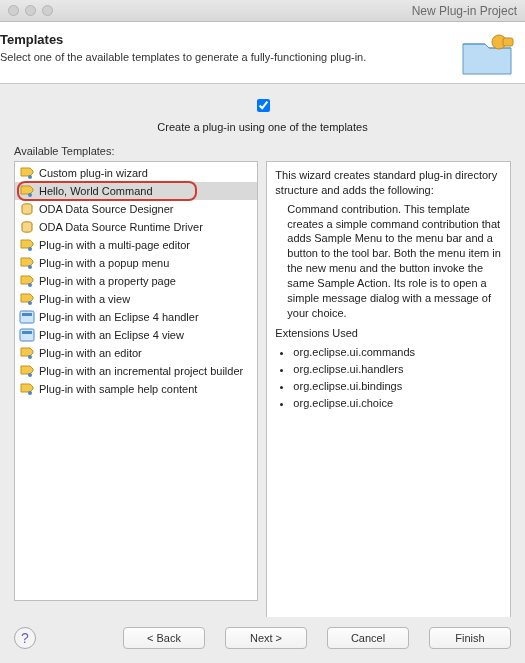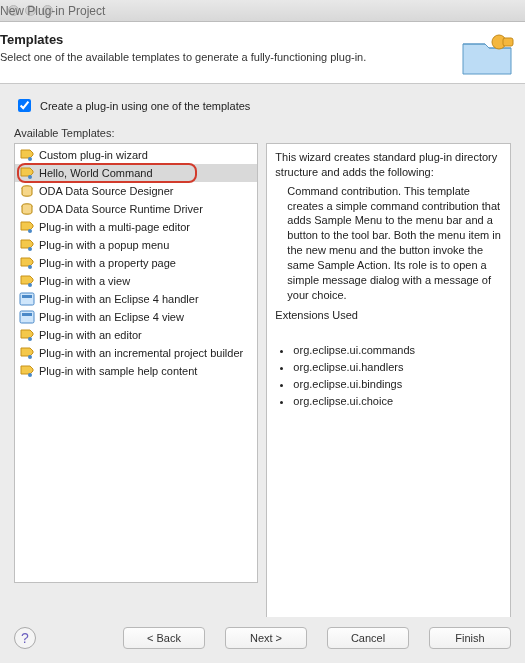--- a/index.html
+++ b/index.html
@@ -18,59 +18,59 @@
     background: linear-gradient(#e8e8e8, #d8d8d8);
     border-bottom: 1px solid #bcbcbc;
     display: flex;
     align-items: center;
     padding: 0 8px;
     position: relative;
   }
   .traffic { display: flex; gap: 6px; }
   .dot { width: 11px; height: 11px; border-radius: 50%; background: #cfcfcf; border: 0.5px solid #b5b5b5; }
   .win-title {
-    position: absolute; left: 0; right: 8px; text-align: left;
+    position: absolute; left: 0; right: 8px; text-align: right;
     font-size: 12px; color: #6a6a6a; pointer-events: none;
   }
   .header {
     background: #fff;
     padding: 10px 0 14px;
     border-bottom: 1px solid #c8c8c8;
     position: relative;
     min-height: 62px;
   }
   .header h1 { margin: 0 0 4px; font-size: 13px; font-weight: bold; }
   .header .sub { font-size: 11px; color: #333; }
   .header .banner-icon {
     position: absolute; right: 10px; top: 6px;
     width: 56px; height: 50px;
   }
   .body { padding: 12px 14px 0; }
-  .checkrow { display:flex; align-items:center; gap:6px; margin-bottom:12px; }
+  .checkrow { display:flex; align-items:center; gap:6px; margin-bottom:12px;flex-direction:column; }
   .label { font-size: 11px; color:#333; margin-bottom:4px; }
   .cols { display:flex; gap:8px; }
   .listbox {
     flex: 1 1 50%;
     height: 440px;
     background: #fff;
     border: 1px solid #bfbfbf;
     overflow: auto;
     padding: 2px 0;
   }
   .descbox {
     flex: 1 1 50%;
     height: 552px;
     background: #fff;
     border: 1px solid #bfbfbf;
     padding: 6px 8px;
     line-height: 1.35;
     font-size: 11px;
     overflow: auto;
   }
-  .descbox ul { margin: 20px 0 8px; padding-left: 18px; }
+  .descbox ul { margin: 4px 0 8px; padding-left: 18px; }
   .descbox li { margin: 2px 0; }
   .indent { margin-left: 12px; margin-top:4px; margin-bottom:6px;}
   .item {
     display:flex; align-items:center; gap:4px;
     padding: 1px 4px;
     cursor: default;
     white-space: nowrap;
     line-height: 16px;
   }
   .item.selected { background: #d9d9d9; }

